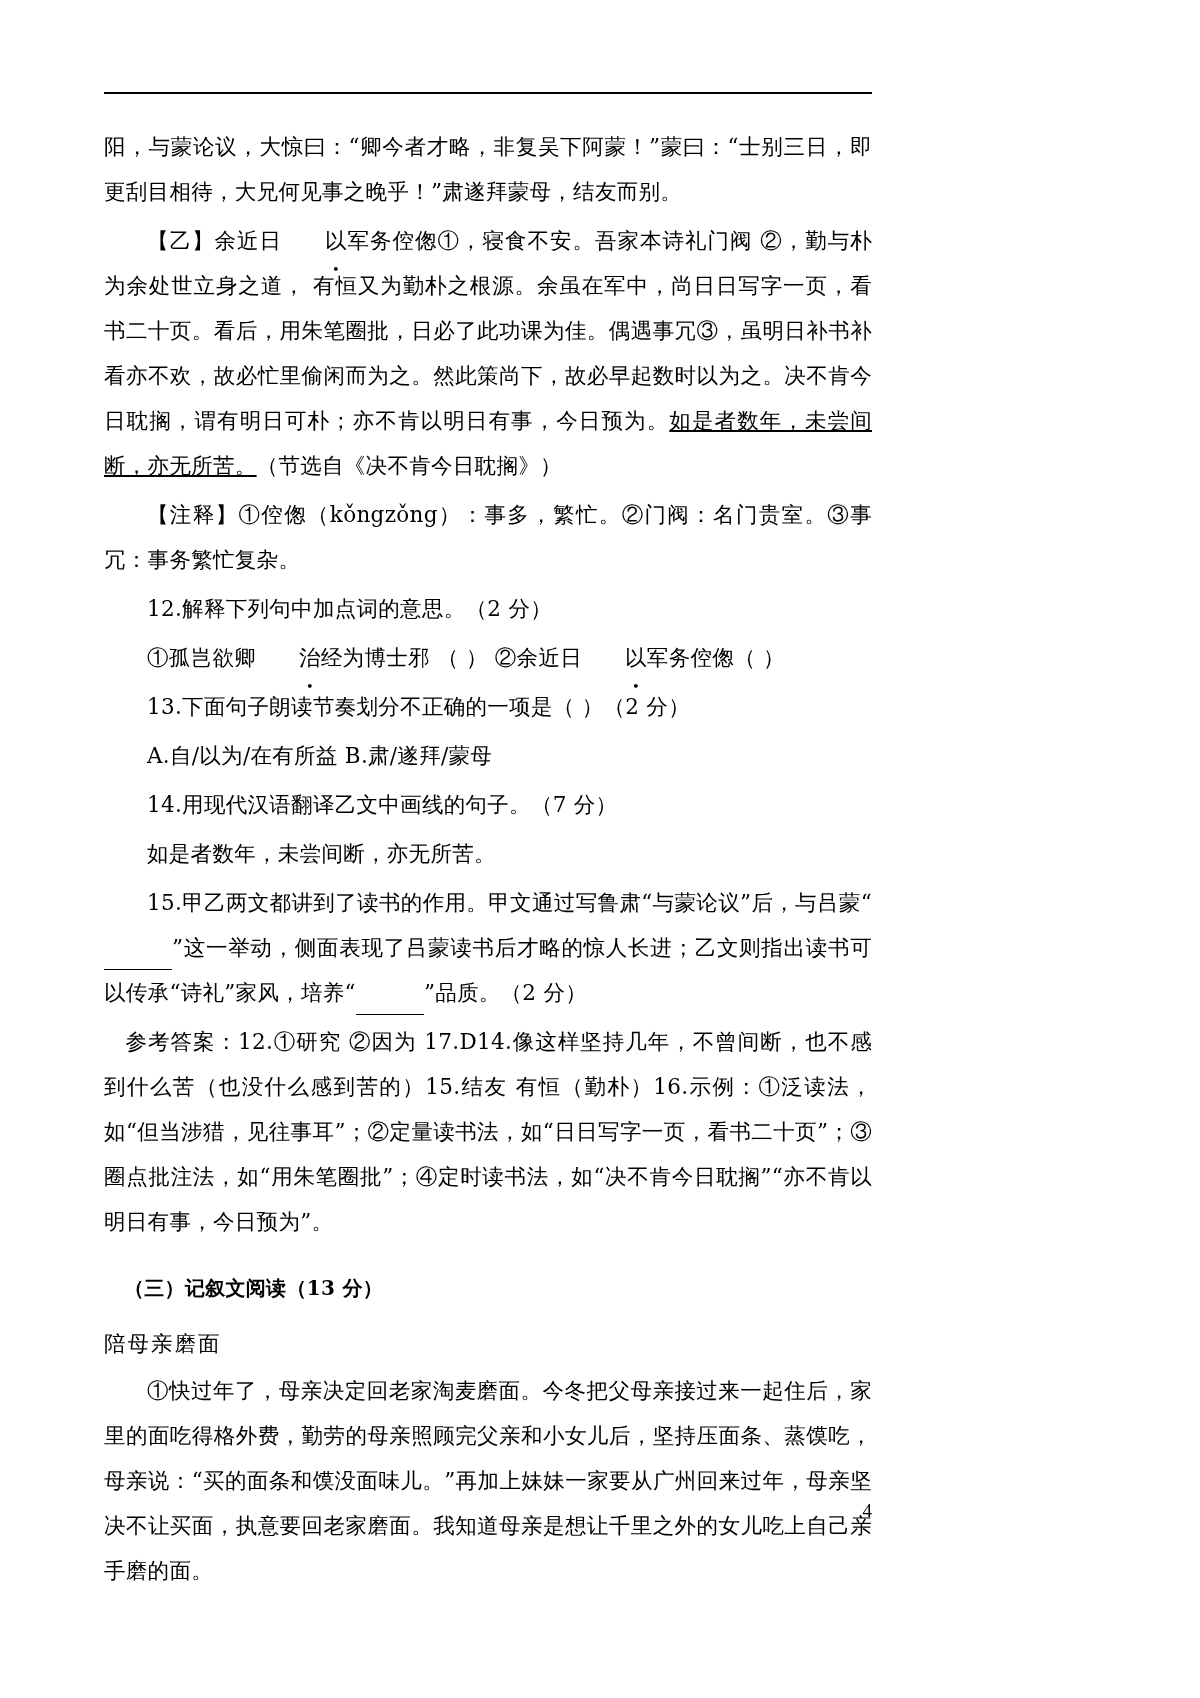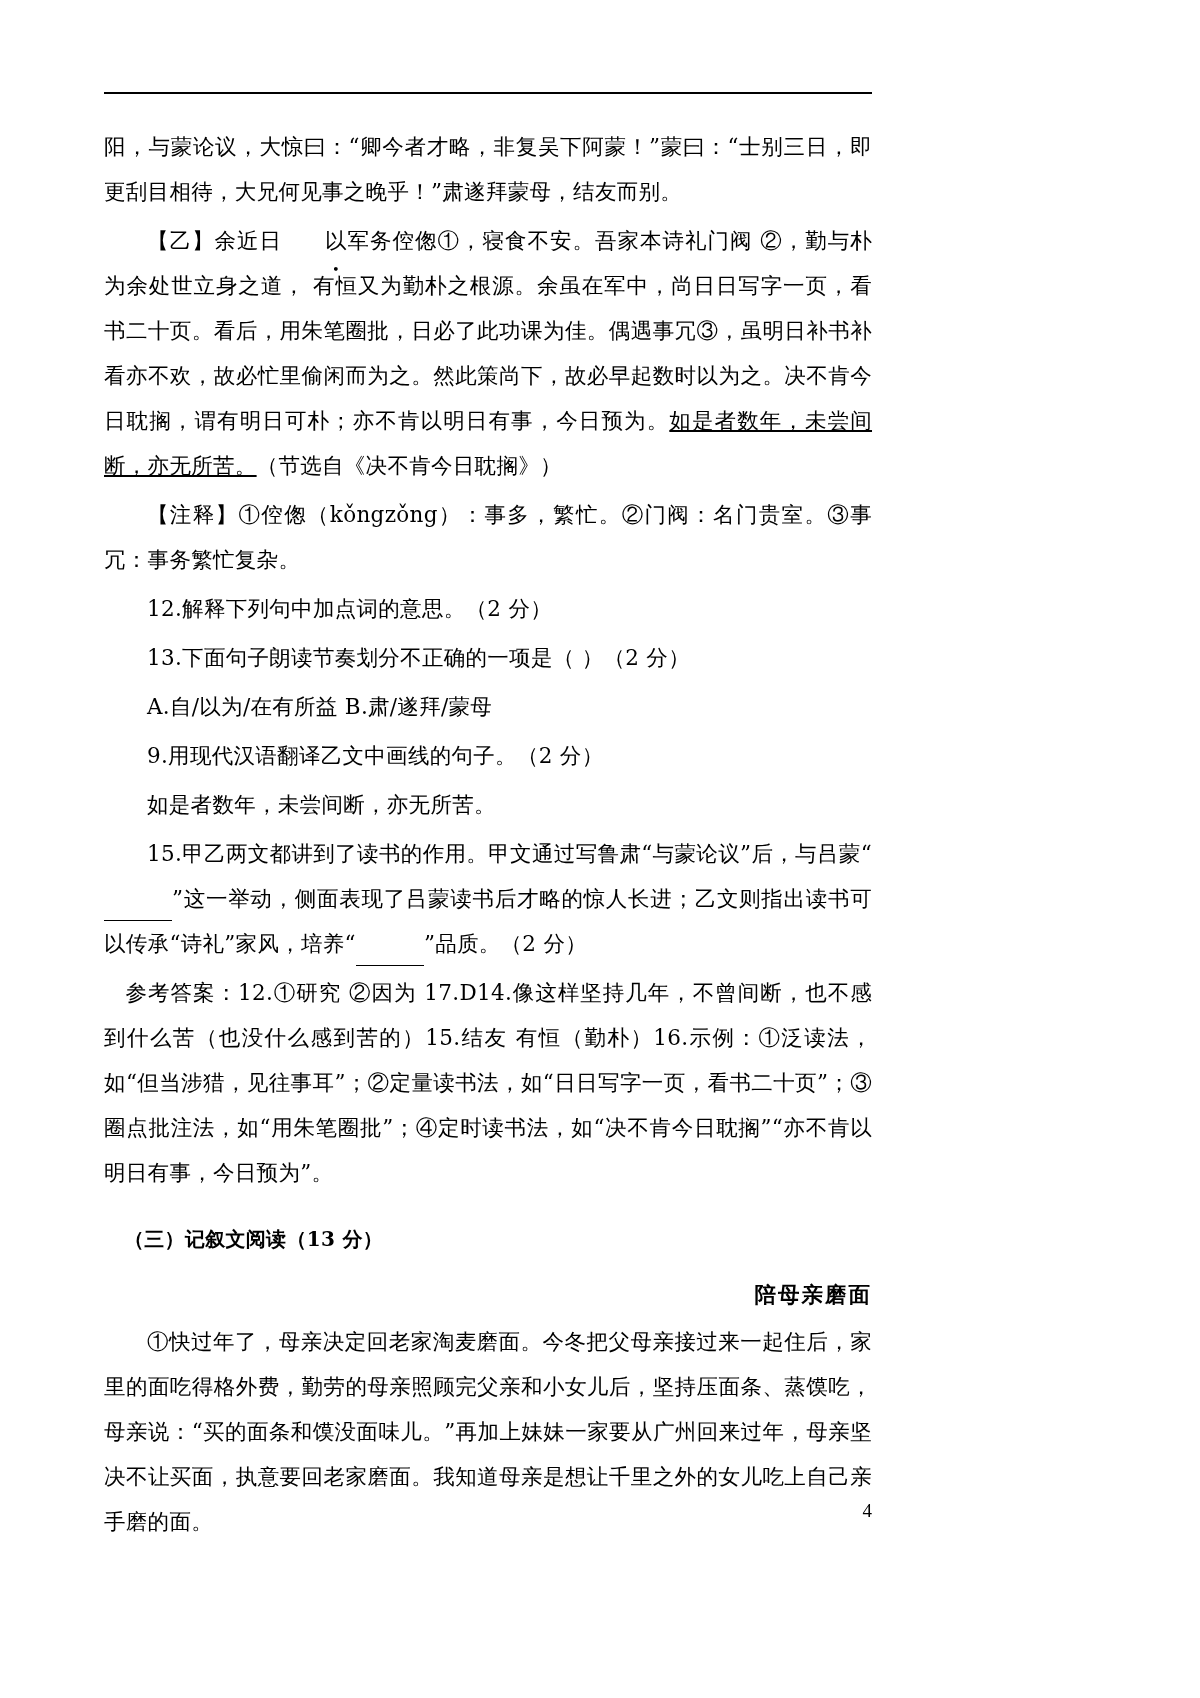--- a/index.html
+++ b/index.html
@@ -51,22 +51,22 @@
     font-size: 13px;
     line-height: 1;
   }
   .section-title {
     font-weight: bold;
     font-size: 20px;
     text-indent: 1em;
     margin-top: 22px;
   }
   .article-title {
-    font-weight: bold;
-    text-align: right;
+    font-weight: normal;
+    text-align: left;
     text-indent: 0;
     margin-top: 10px;
     margin-bottom: 2px;
     letter-spacing: 2px;
   }
   .blank-line {
     display: inline-block;
     min-width: 68px;
     border-bottom: 1px solid #000;
     height: 1em;
@@ -90,27 +90,30 @@
   <p class="nohang">阳，与蒙论议，大惊曰：“卿今者才略，非复吴下阿蒙！”蒙曰：“士别三日，即更刮目相待，大兄何见事之晚乎！”肃遂拜蒙母，结友而别。</p>
 
   <p class="indent2">
     <span>【乙】余近日</span><span class="dot-char">以</span><span>军务倥偬①，寝食不安。吾家本诗礼门阀 ②，勤与朴为余处世立身之道， 有恒又为勤朴之根源。余虽在军中，尚日日写字一页，看书二十页。看后，用朱笔圈批，日必了此功课为佳。偶遇事冗③，虽明日补书补看亦不欢，故必忙里偷闲而为之。然此策尚下，故必早起数时以为之。决不肯今日耽搁，谓有明日可朴；亦不肯以明日有事，今日预为。</span><span class="u">如是者数年，未尝间断，亦无所苦。</span><span>（节选自《决不肯今日耽搁》）</span>
   </p>
 
   <p class="indent2">【注释】①倥偬（kǒngzǒng）：事多，繁忙。②门阀：名门贵室。③事冗：事务繁忙复杂。</p>
 
   <p class="indent2">12.解释下列句中加点词的意思。（2 分）</p>
 
+  <p class="indent2">
+    <span>①孤岂欲卿</span><span class="dot-char">治</span><span>经为博士邪  （    ）  ②余近日</span><span class="dot-char">以</span><span>军务倥偬（    ）</span>
+  </p>
 
   <p class="indent2">13.下面句子朗读节奏划分不正确的一项是（ ）（2 分）</p>
 
   <p class="indent2">A.自/以为/在有所益             B.肃/遂拜/蒙母</p>
 
 
-  <p class="indent2">9.用现代汉语翻译乙文中画线的句子。（2 分）</p>
+  <p class="indent2">14.用现代汉语翻译乙文中画线的句子。（7 分）</p>
 
   <p class="indent2">如是者数年，未尝间断，亦无所苦。</p>
 
   <p class="indent2">
     <span>15.甲乙两文都讲到了读书的作用。甲文通过写鲁肃“与蒙论议”后，与吕蒙“</span><span class="blank-line"></span><span>”这一举动，侧面表现了吕蒙读书后才略的惊人长进；乙文则指出读书可以传承“诗礼”家风，培养“</span><span class="blank-line"></span><span>”品质。（2 分）</span>
   </p>
 
 
   <p class="indent1">参考答案：12.①研究   ②因为 17.D14.像这样坚持几年，不曾间断，也不感到什么苦（也没什么感到苦的）15.结友   有恒（勤朴）16.示例：①泛读法，如“但当涉猎，见往事耳”；②定量读书法，如“日日写字一页，看书二十页”；③圈点批注法，如“用朱笔圈批”；④定时读书法，如“决不肯今日耽搁”“亦不肯以明日有事，今日预为”。</p>
 

